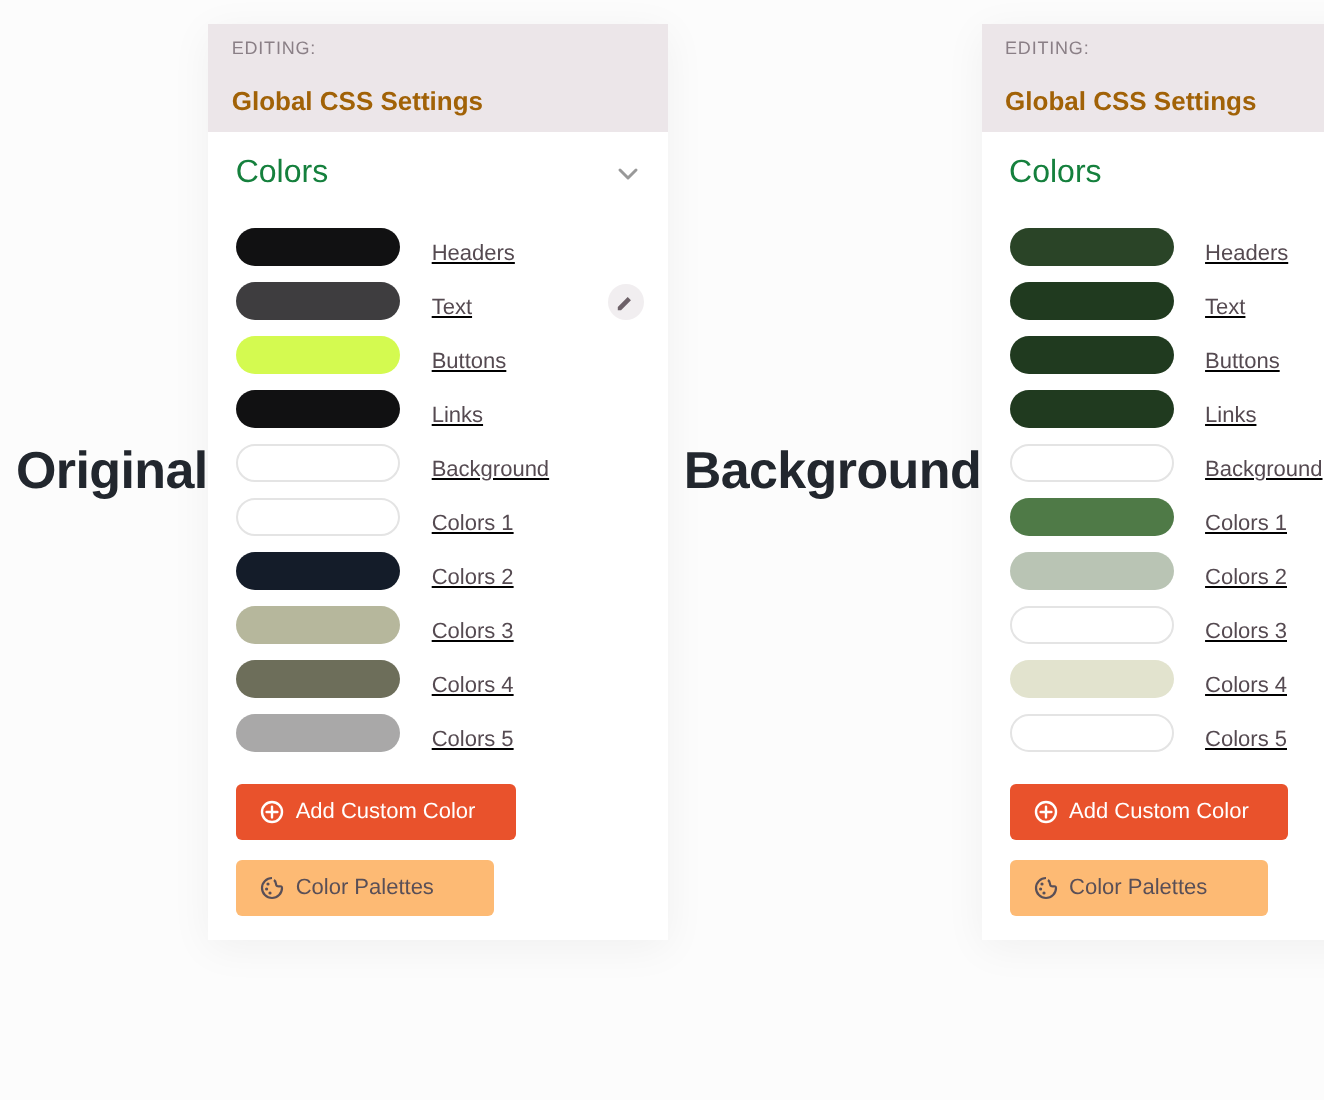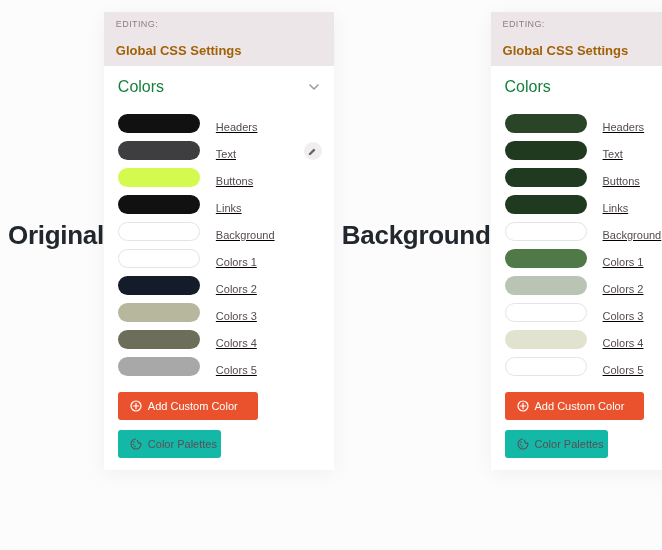--- a/index.html
+++ b/index.html
@@ -121,24 +121,24 @@
     border: none;
     gap: 6px;
   }
   .btn-primary {
     background: #e9522c;
     color: #fff;
     width: fit-content;
     padding-right: 20px;
   }
   .btn-secondary {
-    background: #14b8a6;
+    background: #fdba74;
     color: #594f57;
     width: fit-content;
-    padding-right: 4px;
+    padding-right: 30px;
   }
   .icon {
     display: inline-flex;
     align-items: center;
     justify-content: center;
   }
 </style>
 </head>
 <body>
 

